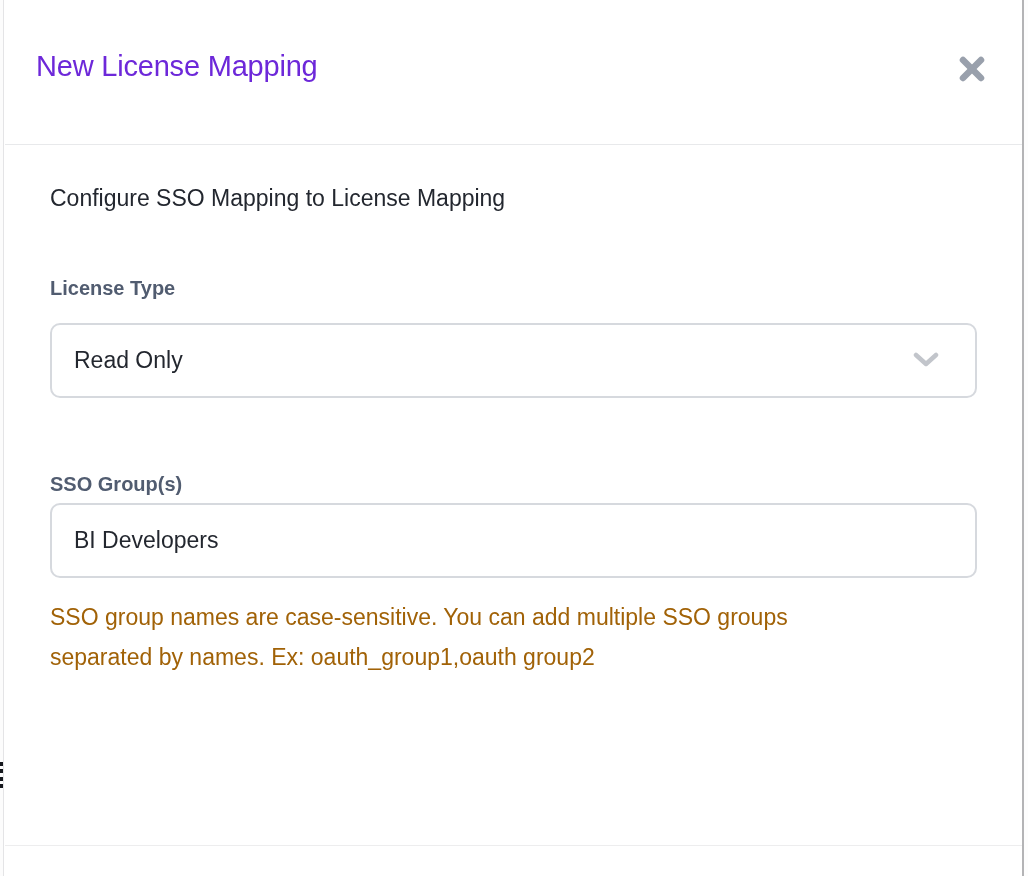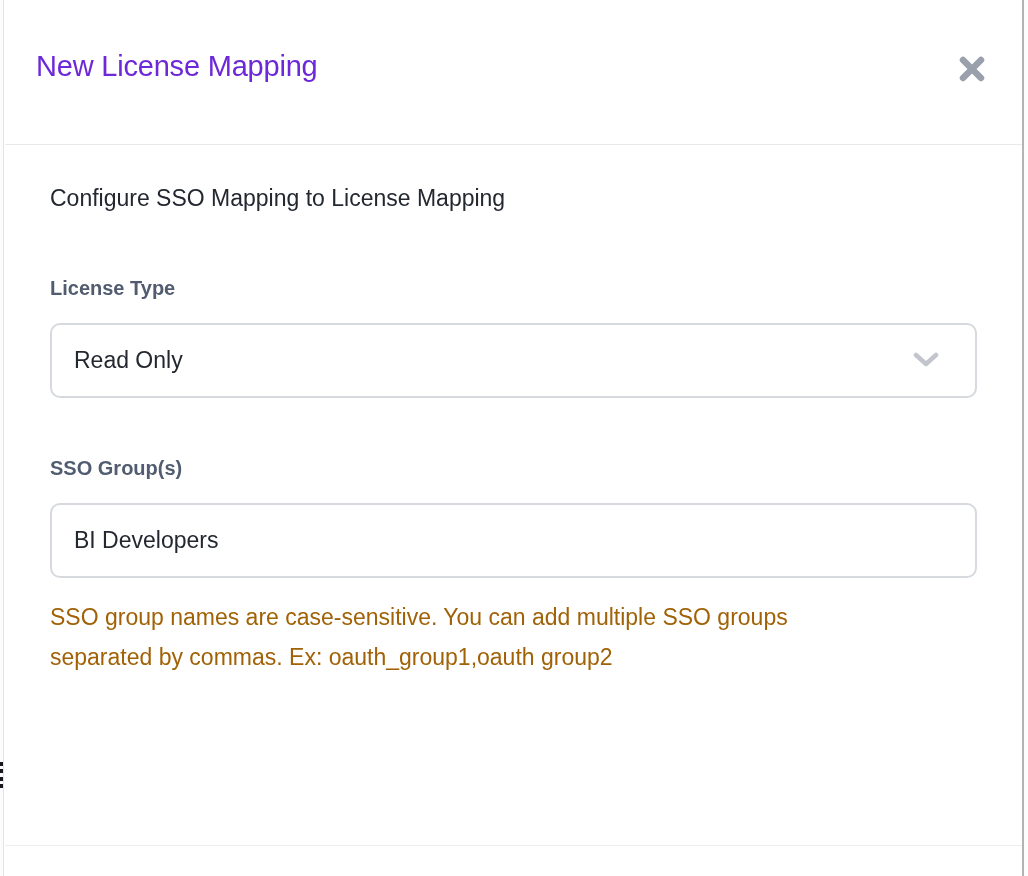--- a/index.html
+++ b/index.html
@@ -74,21 +74,21 @@
   .subtitle {
     position: absolute; left: 0; top: 40px;
     font-size: 23px; color: #23272f;
   }
 
   .field-label {
     position: absolute; left: 0;
     font-size: 20px; font-weight: bold; color: #515c70;
   }
   .label-license { top: 132px; }
-  .label-sso    { top: 312px; }
+  .label-sso    { top: 328px; }
 
   .control {
     position: absolute; left: 0; width: 927px; height: 75px;
     background: #ffffff;
     border: 2px solid #d6d9de;
     border-radius: 10px;
     display: flex; align-items: center;
     padding: 0 22px;
     font-size: 23px; color: #23272f;
     font-family: "Liberation Sans", sans-serif;
@@ -148,19 +148,19 @@
         </svg>
       </span>
     </div>
 
     <div class="field-label label-sso">SSO Group(s)</div>
 
     <input type="text" class="control input-control" value="BI Developers" style="">
 
     <div class="helper-text">
       <div>SSO group names are case-sensitive. You can add multiple SSO groups</div>
-      <div>separated by commas. Ex: oauth_group1,oauth group2</div>
+      <div>separated by names. Ex: oauth_group1,oauth group2</div>
     </div>
 
   </div>
 
   <div class="modal-bottom-line"></div>
 </div>
 
 </body></html>

